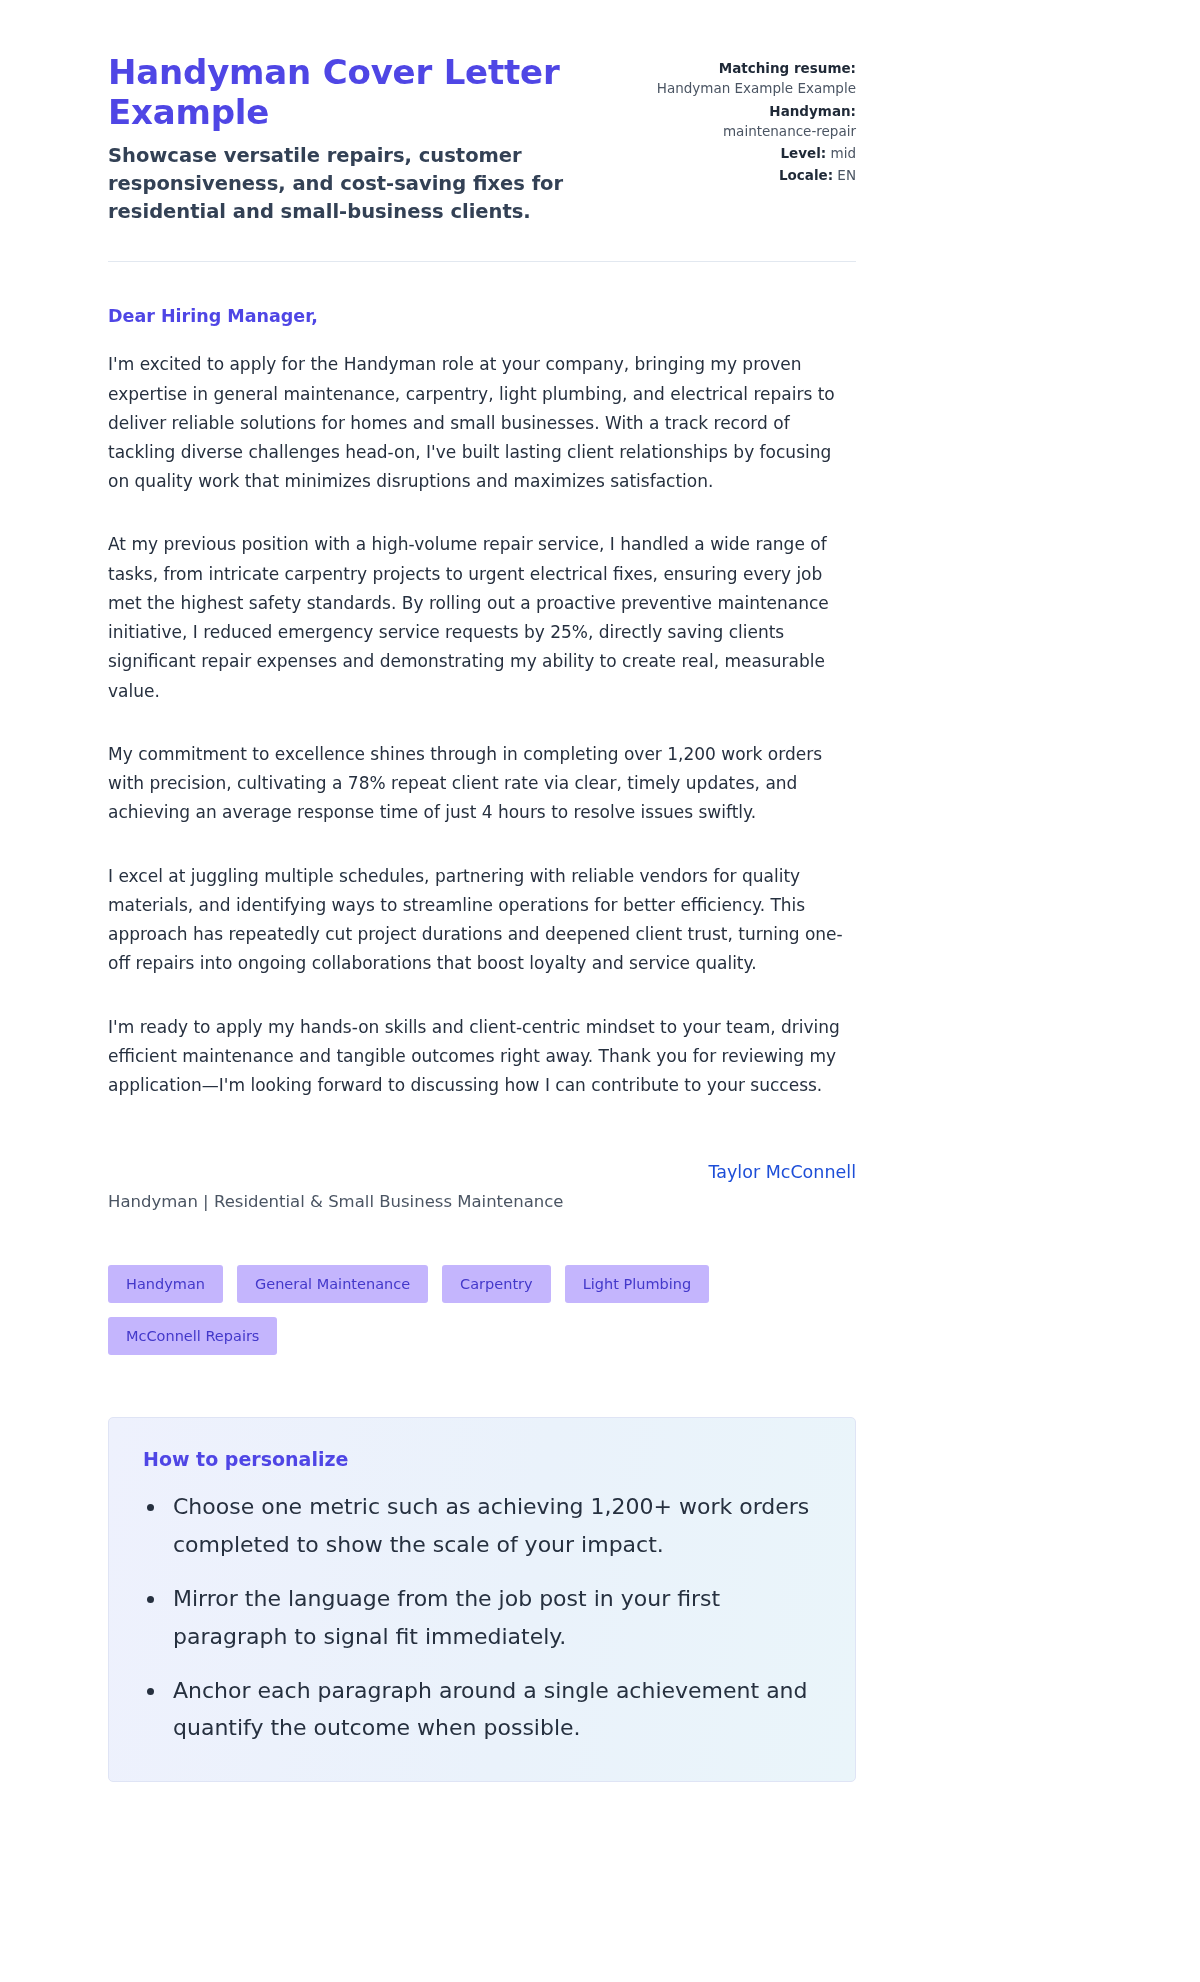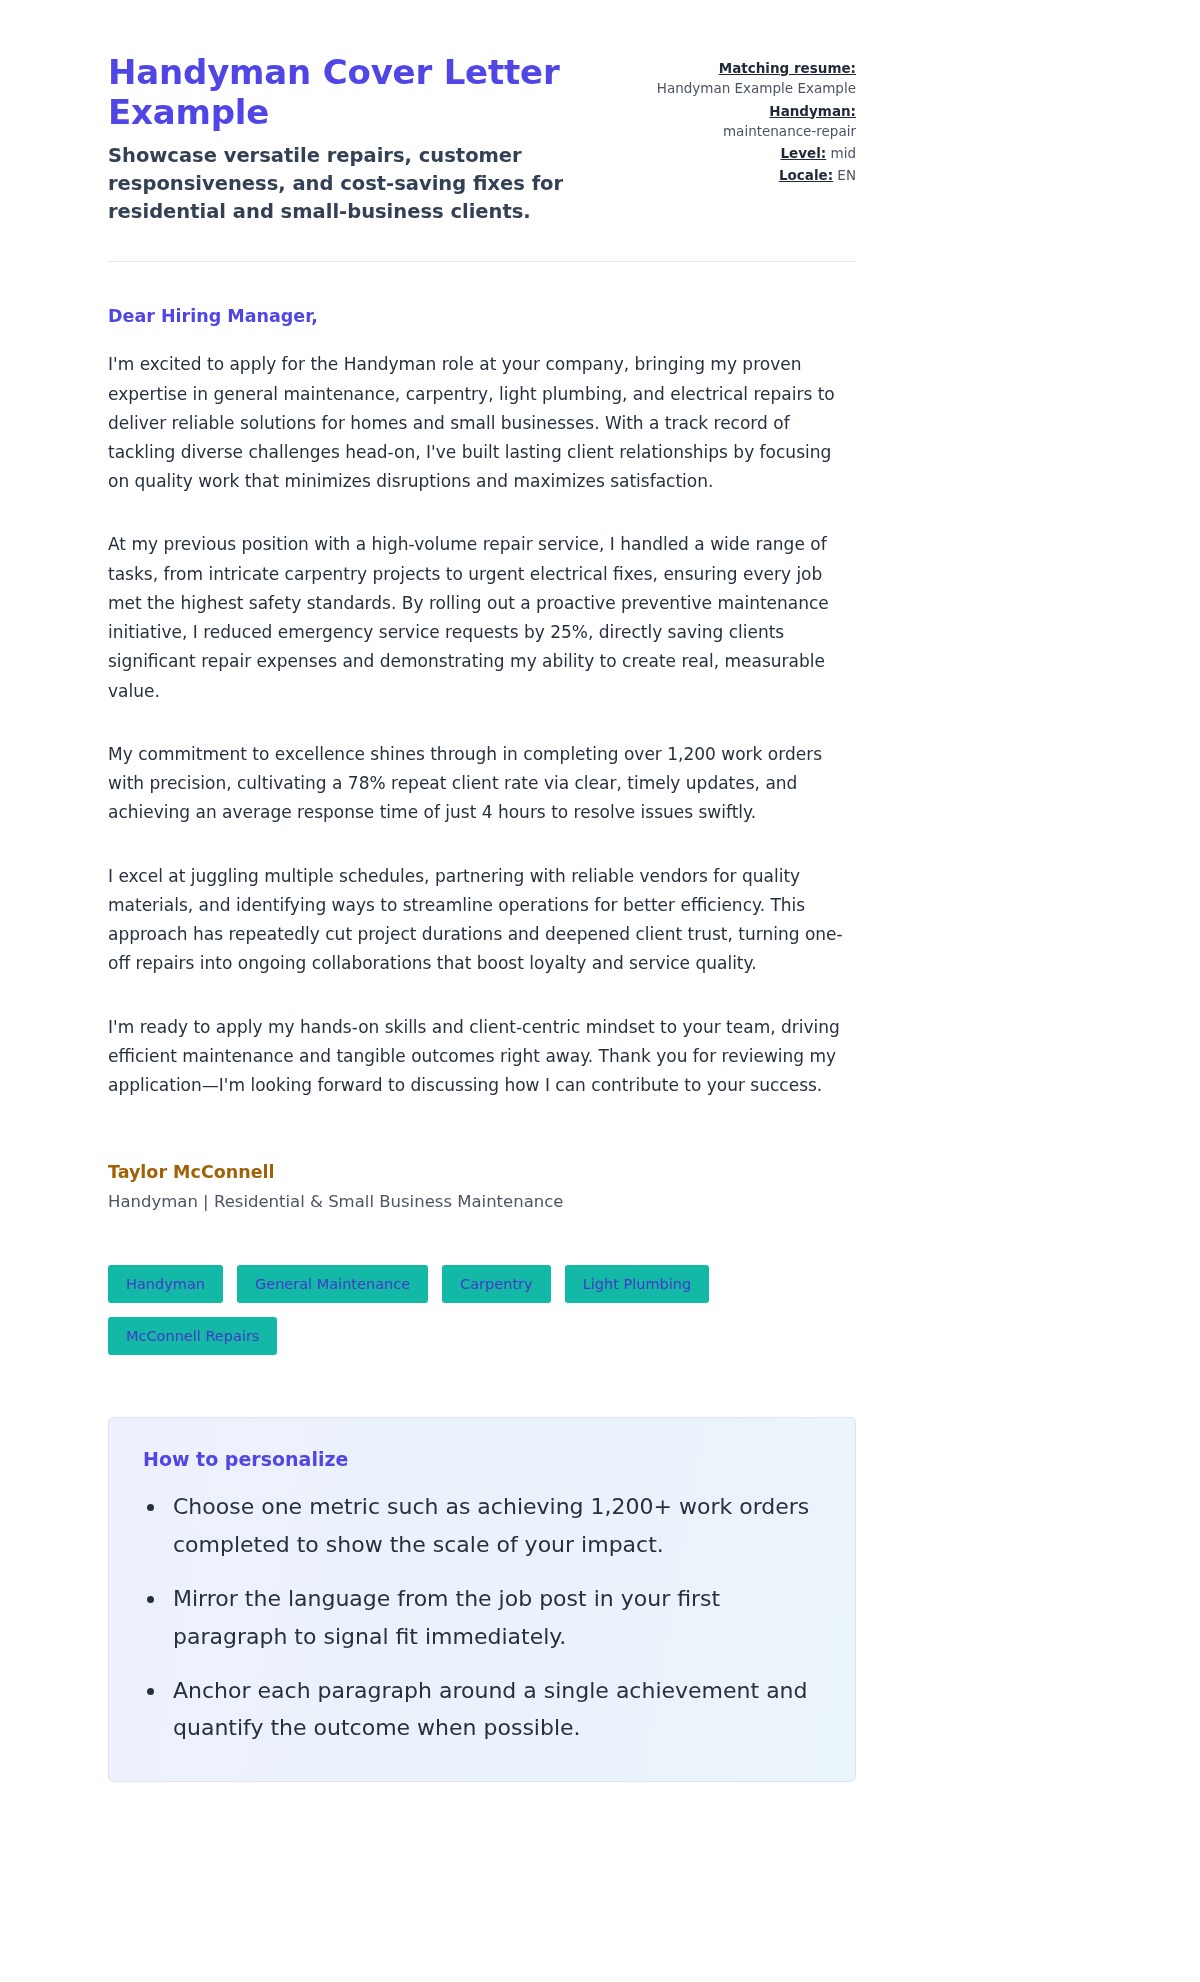--- a/index.html
+++ b/index.html
@@ -50,21 +50,20 @@
     text-align: right;
     font-size: 13.5px;
     line-height: 1.5;
     color: #475569;
     padding-top: 6px;
   }
   .meta .row { margin-bottom: 2px; }
   .meta .label {
     font-weight: 700;
     color: #1f2937;
-    text-decoration: underline;
   }
   .meta .value { color: #4b5563; }
   .rule {
     border: none;
     border-top: 1px solid #e2e8f0;
     margin: 36px 0 0 0;
   }
   
   .letter {
     padding-top: 44px;
@@ -80,37 +79,38 @@
     font-size: 17px;
     line-height: 1.72;
     color: #26303f;
   }
   .sign-off {
     margin-top: 62px;
   }
   .sign-name {
     margin: 0 0 10px 0;
     font-size: 17.5px;
-    font-weight: 700;
-    color: #a16207;
+    font-weight: 400;
+    color: #1d4ed8;
+    text-align: right;
   }
   .sign-role {
     margin: 0;
     font-size: 16.5px;
     color: #4b5563;
   }
   
   .tags {
     display: flex;
     flex-wrap: wrap;
     gap: 14px;
     margin-top: 54px;
   }
   .tag {
-    background: #14b8a6;
+    background: #c4b5fd;
     color: #4338ca;
     font-size: 14.5px;
     padding: 11px 18px;
     border-radius: 3px;
     white-space: nowrap;
   }
   
   .callout {
     margin-top: 62px;
     margin-bottom: 60px;

